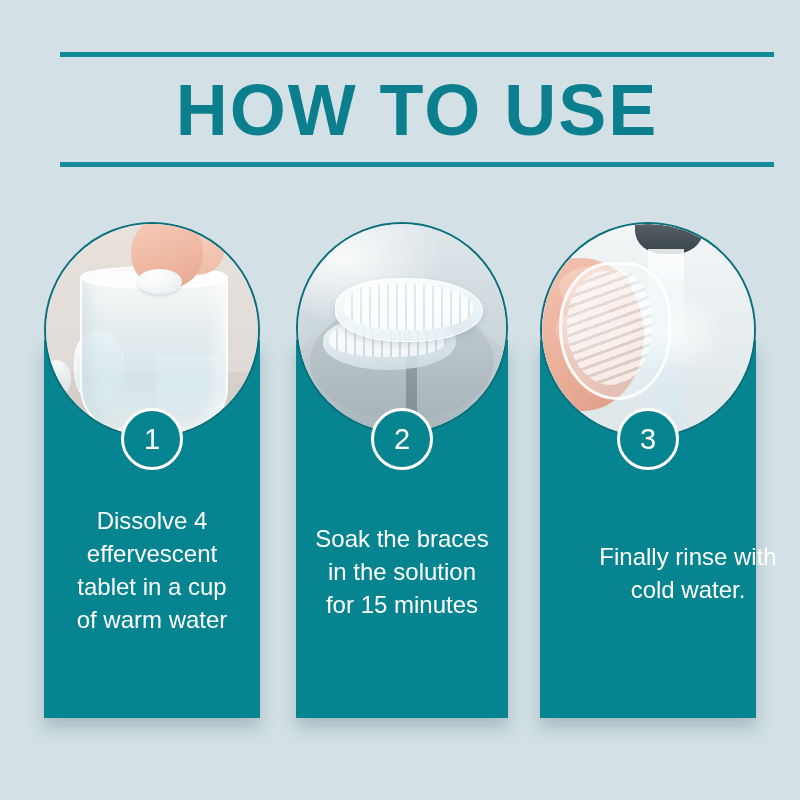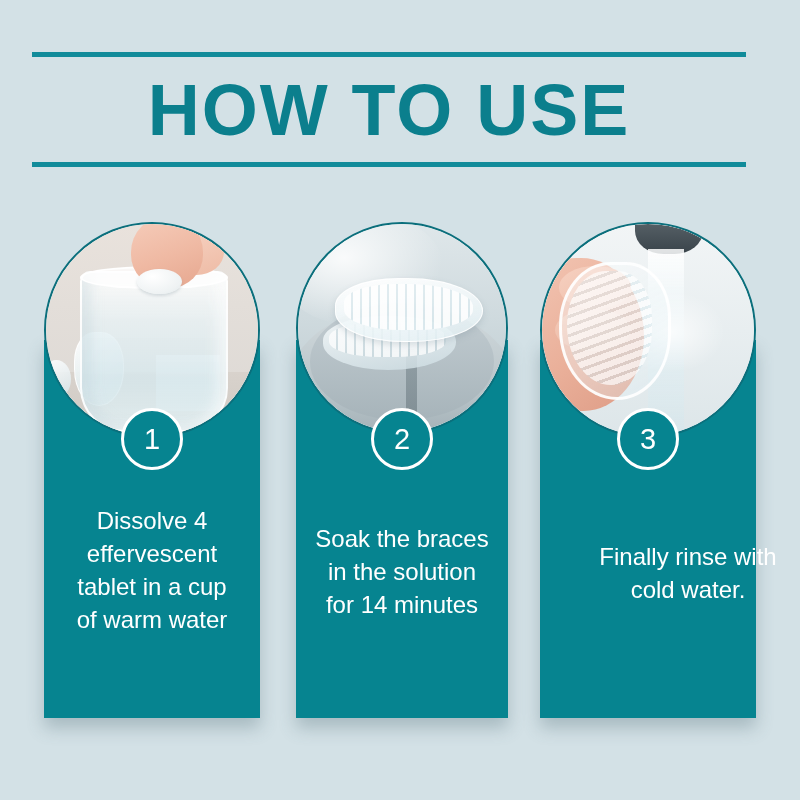--- a/index.html
+++ b/index.html
@@ -11,21 +11,21 @@
     height: 800px;
     background: #d3e1e6;
     font-family: "Liberation Sans", sans-serif;
     overflow: hidden;
     position: relative;
   }
 
   
   .header {
     position: absolute;
-    left: 32px;
+    left: 60px;
     top: 52px;
     width: 714px;
   }
   .rule {
     width: 100%;
     height: 5px;
     background: #118b9a;
   }
   .rule-bottom {
     margin-top: 0;
@@ -442,21 +442,21 @@
         <div class="ph2-divider"></div>
         <div class="ph2-aligner-bottom"></div>
         <div class="ph2-teeth2"></div>
         <div class="ph2-aligner-top"></div>
         <div class="ph2-teeth"></div>
       </div>
     </div>
     <div class="step-badge">2</div>
     <div class="step-caption">Soak the braces
 in the solution
-for 14 minutes</div>
+for 15 minutes</div>
   </div>
 
   <div class="step-card" data-index="2">
     <div class="card-body"></div>
     <div class="photo-circle">
       <div class="photo-inner">
         <div class="ph3-bg"></div>
         <div class="ph3-faucet"></div>
         <div class="ph3-stream"></div>
         <div class="ph3-splash"></div>

